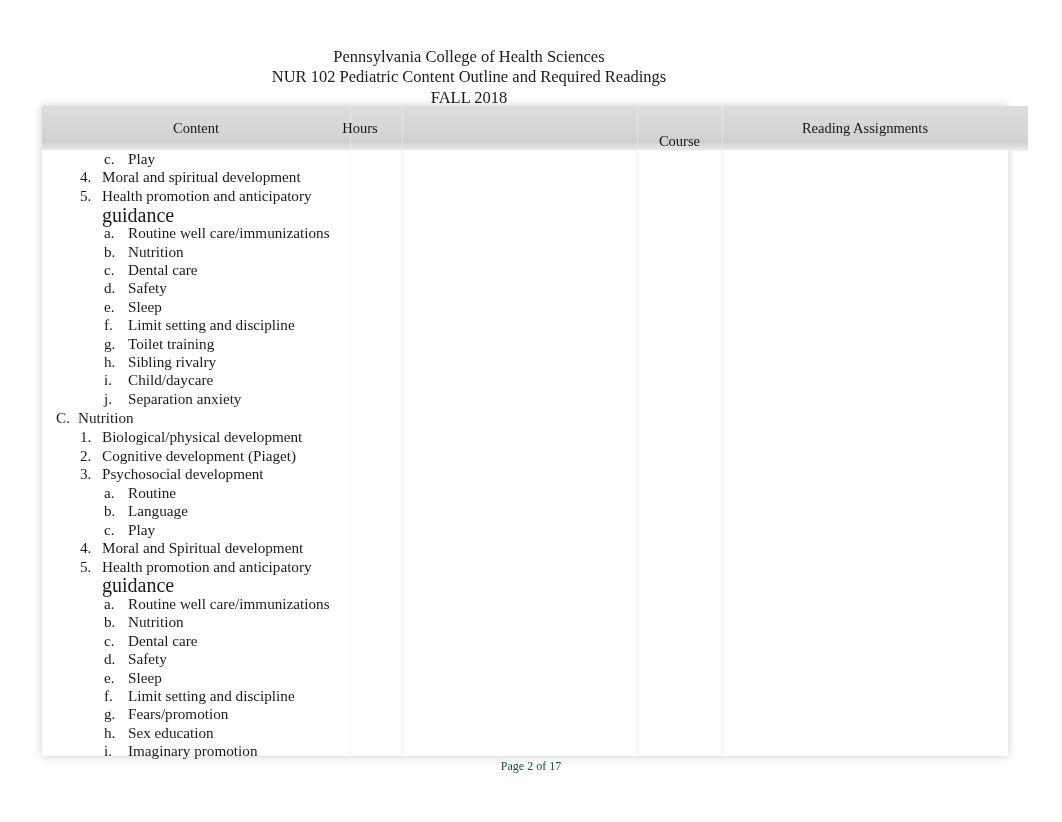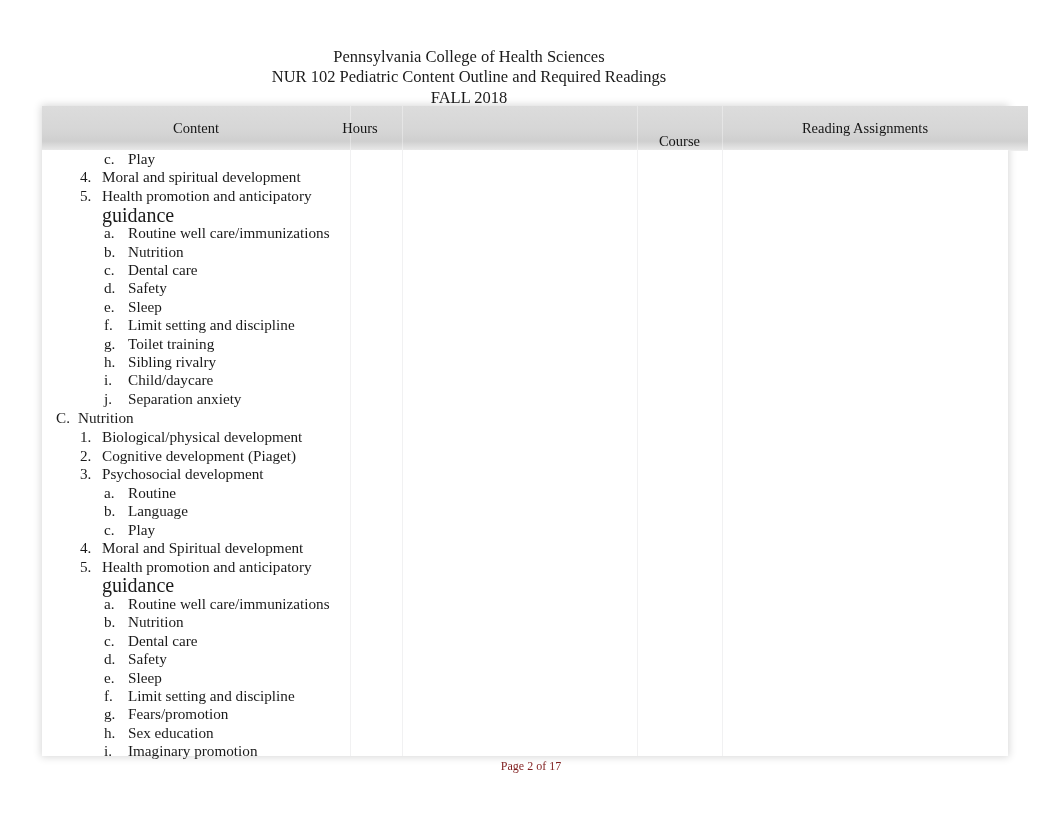--- a/index.html
+++ b/index.html
@@ -144,21 +144,21 @@
   }
 
   
   .page-footer {
     position: absolute;
     left: 0;
     top: 759px;
     width: 1062px;
     text-align: center;
     font-size: 12px;
-    color: #7f1d1d;
+    color: #14532d;
   }
 </style>
 </head>
 <body>
 
 <div class="doc-heading">
   <span class="line">Pennsylvania College of Health Sciences</span>
   <span class="line">NUR 102 Pediatric Content Outline and Required Readings</span>
   <span class="line">FALL 2018</span>
 </div>

